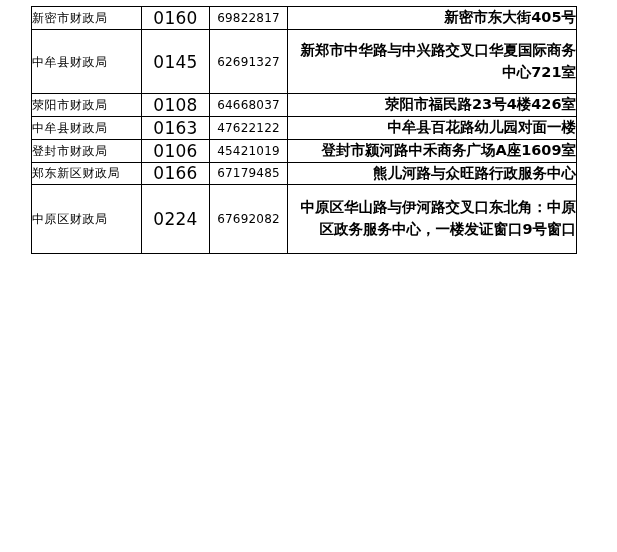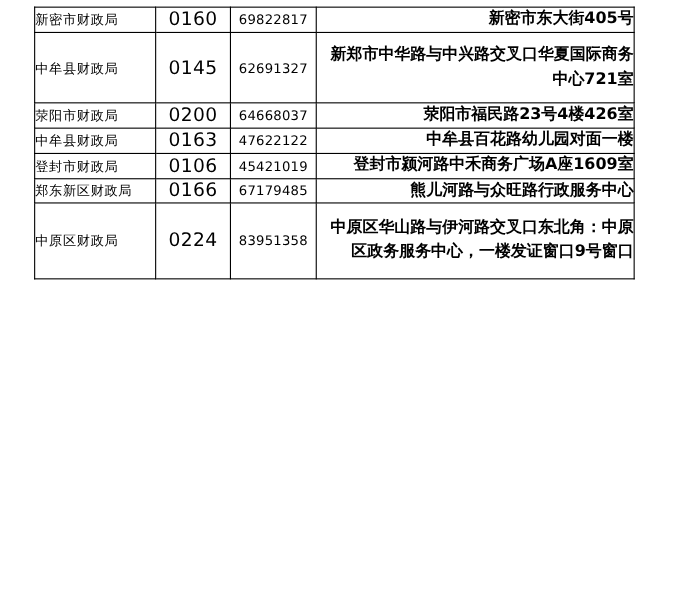--- a/index.html
+++ b/index.html
@@ -99,21 +99,21 @@
         <td class="cell-addr">新密市东大街405号</td>
       </tr>
       <tr class="r-tall">
         <td class="cell-org">中牟县财政局</td>
         <td class="cell-code">0145</td>
         <td class="cell-phone">62691327</td>
         <td class="cell-addr">新郑市中华路与中兴路交叉口华夏国际商务中心721室</td>
       </tr>
       <tr>
         <td class="cell-org">荥阳市财政局</td>
-        <td class="cell-code">0200</td>
+        <td class="cell-code">0108</td>
         <td class="cell-phone">64668037</td>
         <td class="cell-addr">荥阳市福民路23号4楼426室</td>
       </tr>
       <tr>
         <td class="cell-org">中牟县财政局</td>
         <td class="cell-code">0163</td>
         <td class="cell-phone">47622122</td>
         <td class="cell-addr">中牟县百花路幼儿园对面一楼</td>
       </tr>
       <tr>
@@ -124,18 +124,18 @@
       </tr>
       <tr>
         <td class="cell-org">郑东新区财政局</td>
         <td class="cell-code">0166</td>
         <td class="cell-phone">67179485</td>
         <td class="cell-addr">熊儿河路与众旺路行政服务中心</td>
       </tr>
       <tr class="r-xtall">
         <td class="cell-org">中原区财政局</td>
         <td class="cell-code">0224</td>
-        <td class="cell-phone">83951358</td>
+        <td class="cell-phone">67692082</td>
         <td class="cell-addr">中原区华山路与伊河路交叉口东北角：中原区政务服务中心，一楼发证窗口9号窗口</td>
       </tr>
     </tbody>
   </table>
 </div>
 
 </body></html>

